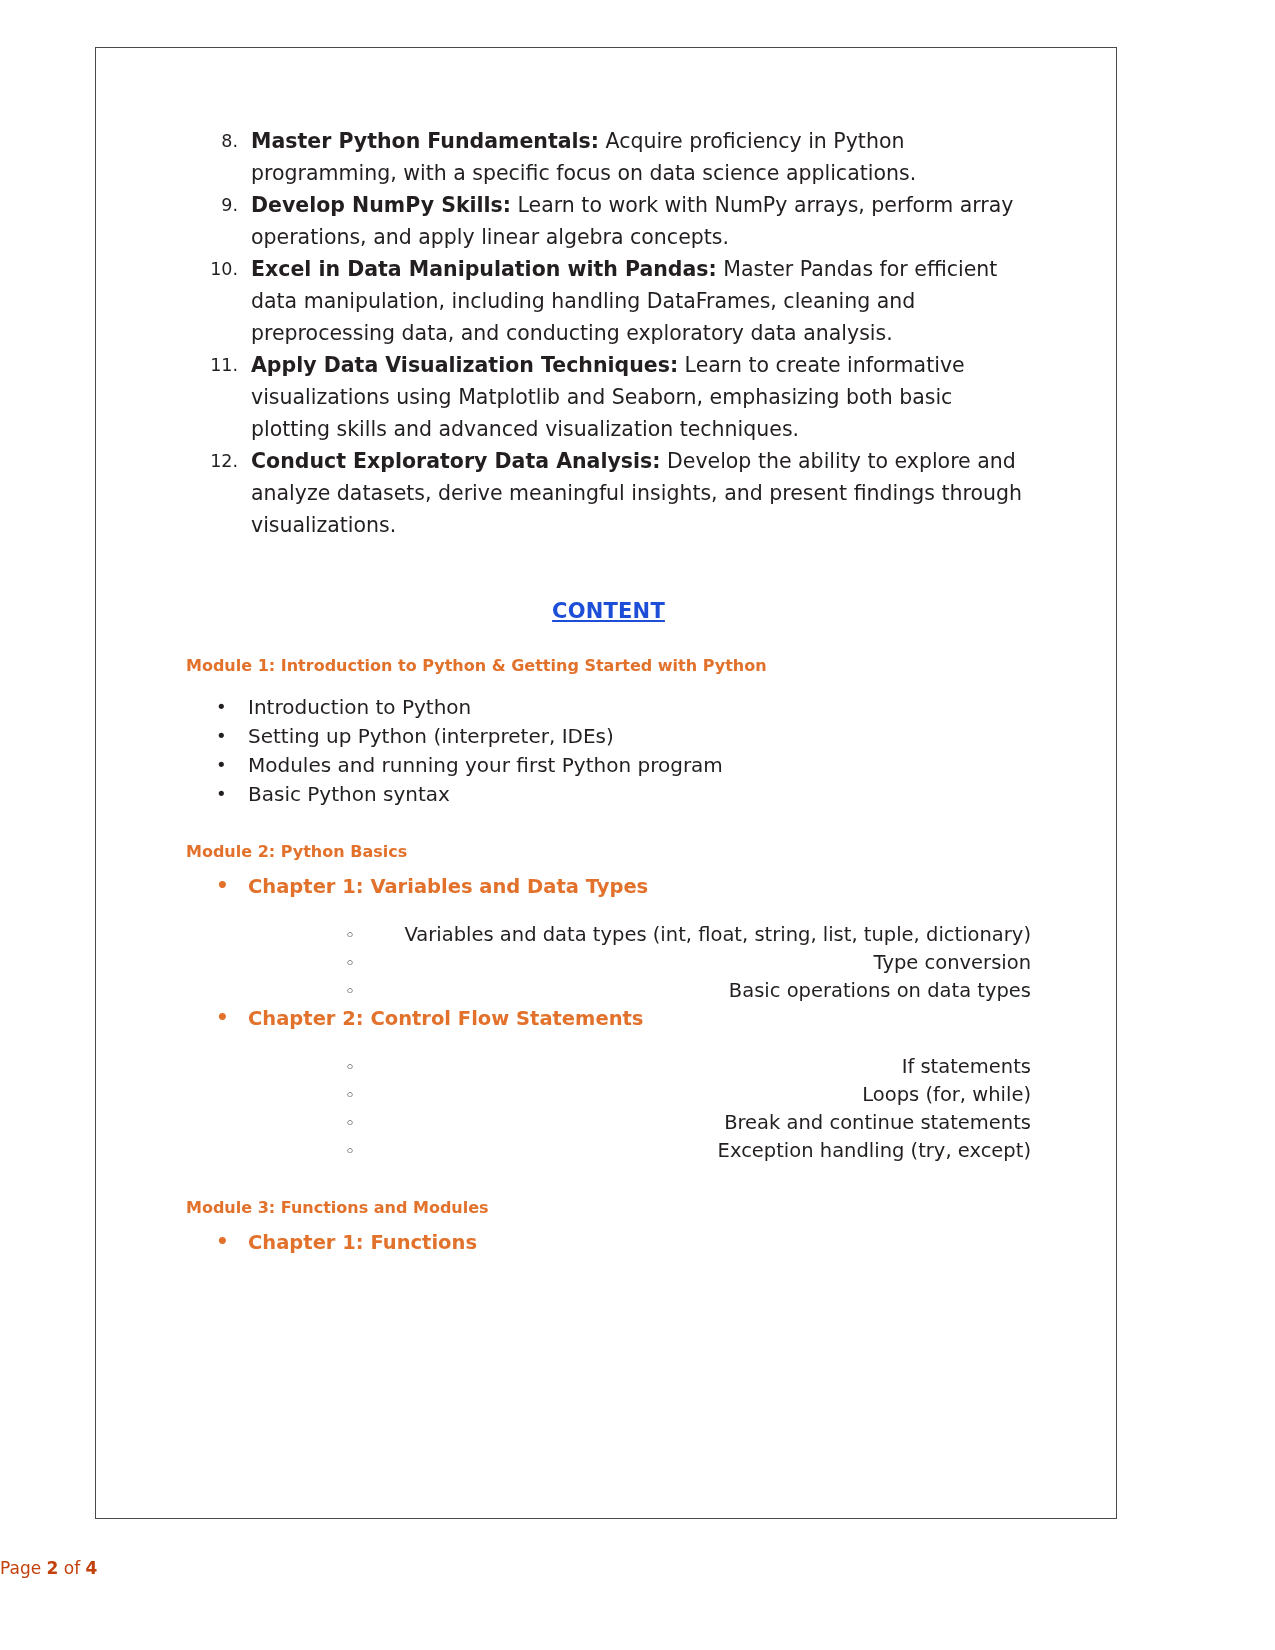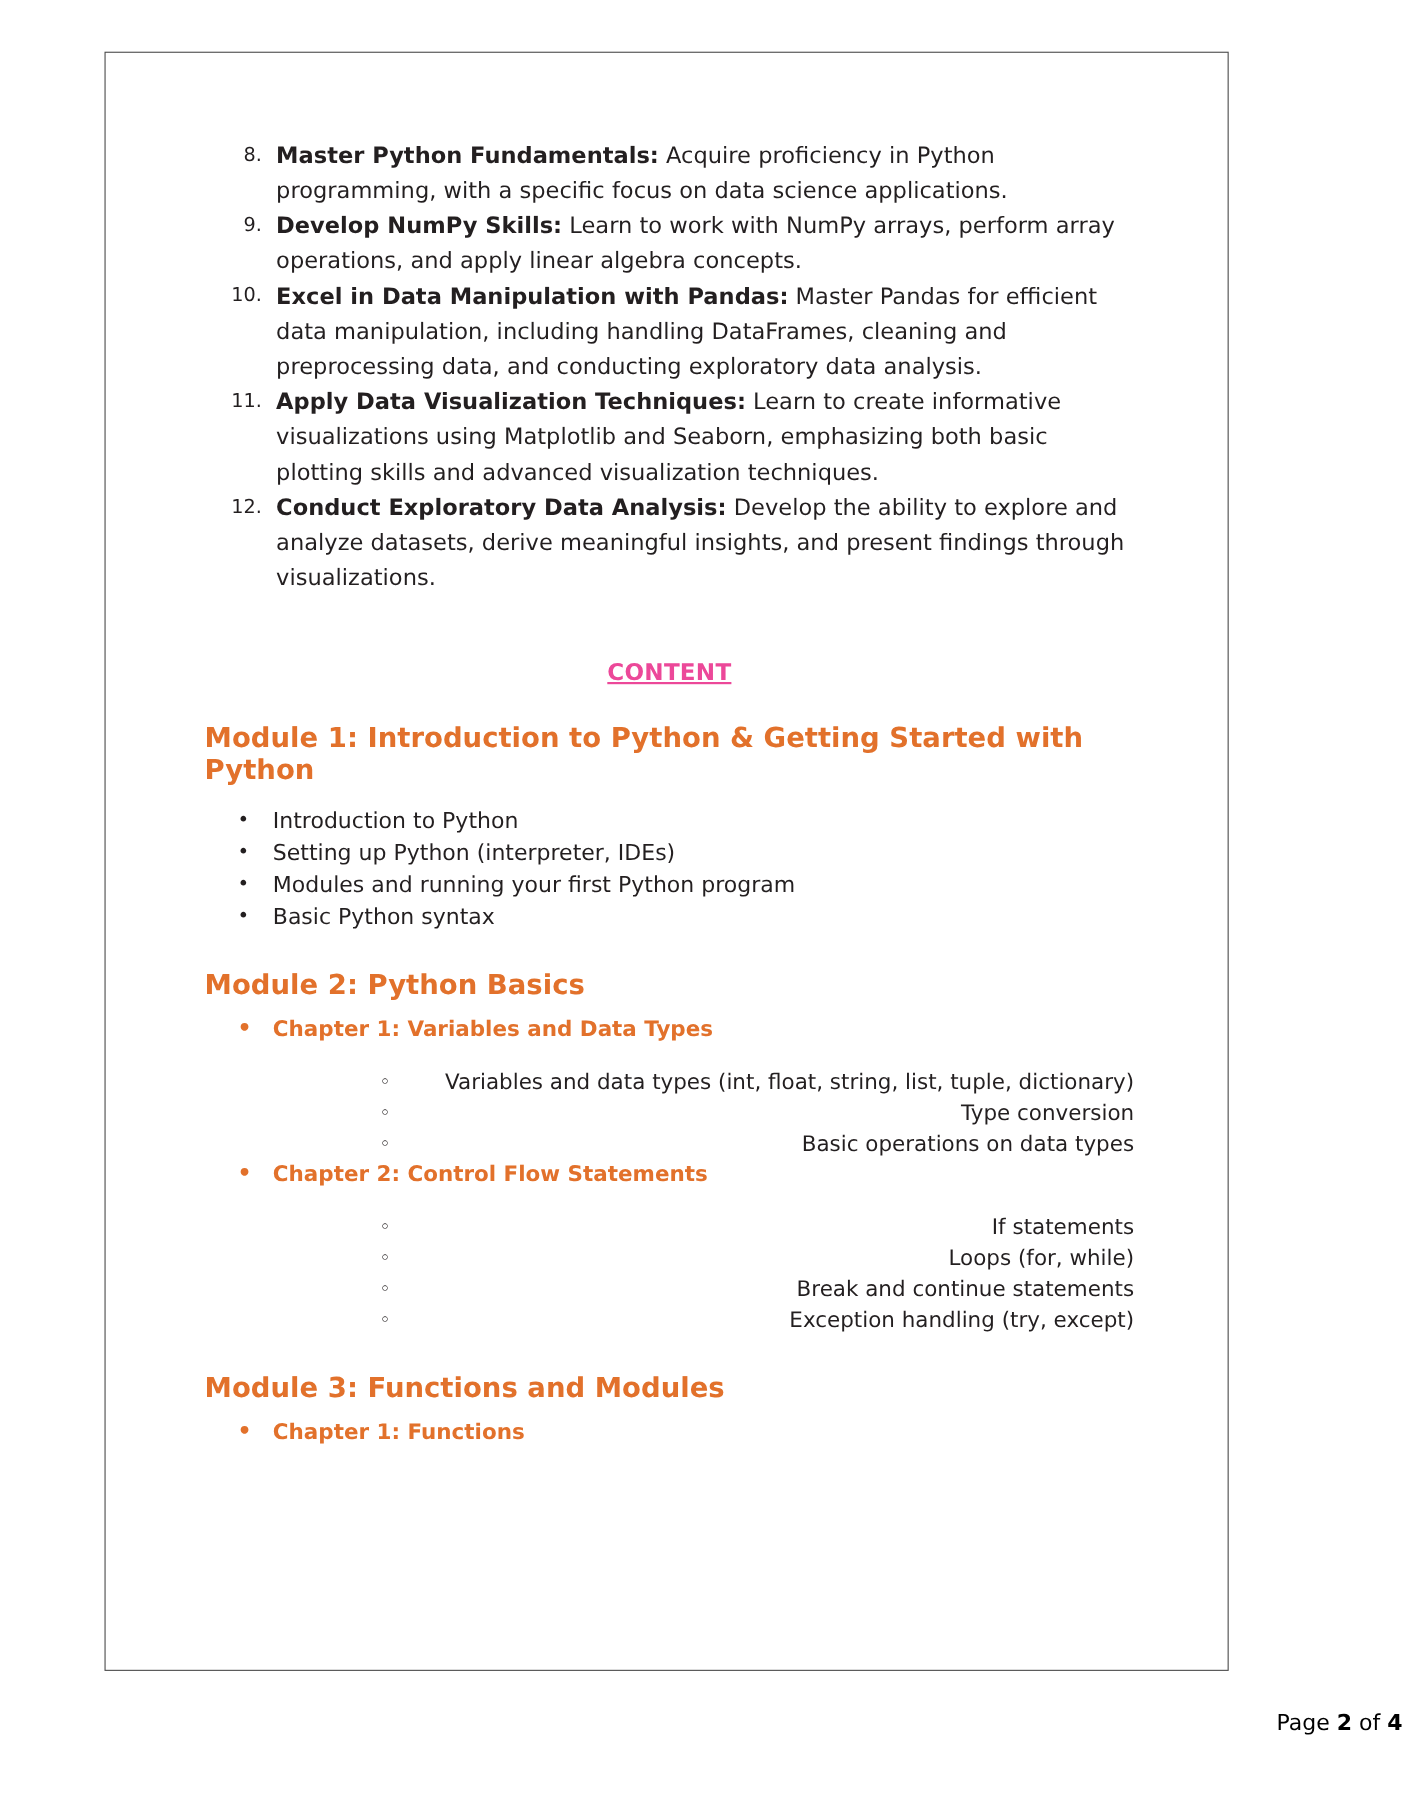--- a/index.html
+++ b/index.html
@@ -58,33 +58,33 @@
     line-height: 32px;
     color: #231f20;
   }
   ol.objectives li .lead {
     font-weight: bold;
   }
 
   
   .content-title {
     text-align: center;
-    color: #ec4899;
+    color: #1d4ed8;
     font-weight: bold;
     font-size: 21px;
     text-decoration: underline;
     margin-top: 58px;
     margin-bottom: 0;
     letter-spacing: .2px;
   }
 
   .module-title {
     color: #e2712b;
     font-weight: bold;
-    font-size: 25px;
+    font-size: 16px;
     margin-top: 33px;
     margin-bottom: 0;
   }
   .module-gap-lg { }
 
   ul.bullets {
     list-style: none;
     margin: 18px 0 16px 0;
     padding: 0;
   }
@@ -149,23 +149,23 @@
     color: #231f20;
   }
   .chapter-block { margin-bottom: 34px; }
   .chapter-block:last-child { margin-bottom: 0; }
 
   .footer {
     position: absolute;
     left: 0;
     right: 0;
     bottom: 72px;
-    text-align: right;
-    font-size: 20px;
-    color: #000000;
+    text-align: left;
+    font-size: 17px;
+    color: #c2410c;
   }
   .footer b { font-weight: bold; }
 </style>
 </head>
 <body>
 
 <div class="page">
   <div class="page-border"></div>
 
   <div class="content">

